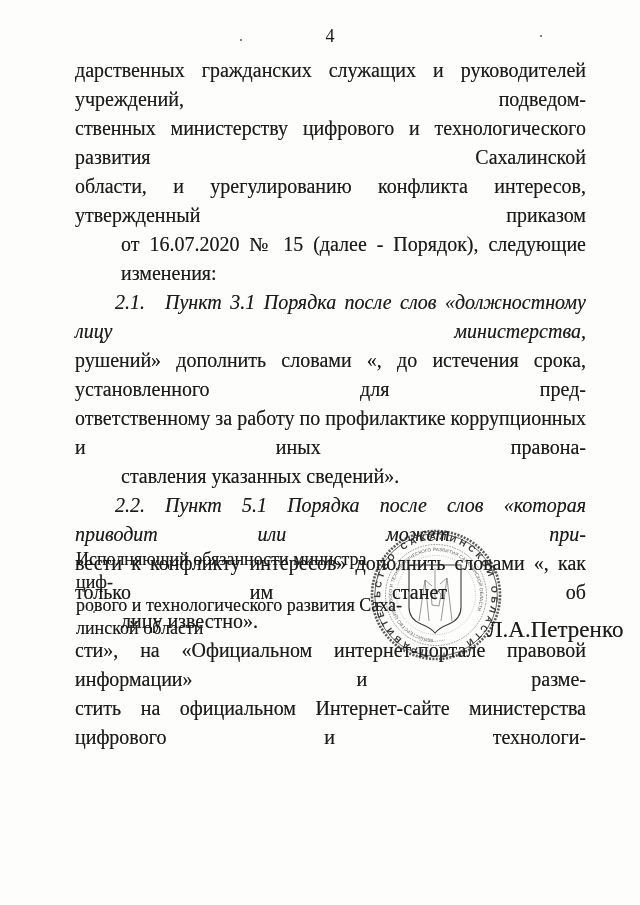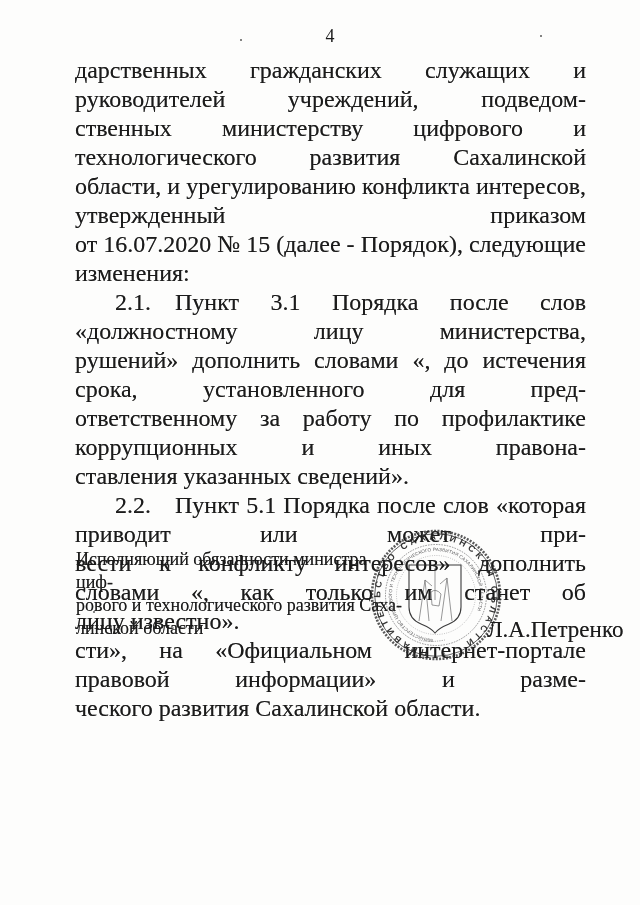--- a/index.html
+++ b/index.html
@@ -10,26 +10,26 @@
     font-family: "Liberation Serif", serif;
     color: #1b1b1b;
     overflow: hidden;
   }
   .page-number {
     position: absolute; top: 26px; left: 75px; width: 510px;
     text-align: center; font-size: 18px;
   }
   .body-text {
     position: absolute; top: 56px; left: 75px; width: 511px;
-    font-size: 24px; line-height: 29px;
+    font-size: 20px; line-height: 29px;
     text-shadow: 0 0 0.4px rgba(20,20,20,.55);
   }
   .line { text-align: justify; text-align-last: justify; white-space: normal; }
-  .line.l { text-align-last: left; }
-  .line.i { text-indent: 40px; }
+  .line.l { text-align-last: left; margin-left: 46px; }
+  .line.i { text-indent: 40px; font-style: italic; }
   .signature-block {
     position: absolute; top: 548px; left: 76px; width: 330px;
     font-size: 18px; line-height: 23px;
     text-shadow: 0 0 0.4px rgba(20,20,20,.55);
   }
   .signature-name {
     position: absolute; top: 617px; left: 487px;
     font-size: 23px; z-index: 3;
     text-shadow: 0 0 0.4px rgba(20,20,20,.55);
   }
@@ -54,21 +54,21 @@
     <div class="line j">области, и урегулированию конфликта интересов, утвержденный приказом</div>
     <div class="line l">от 16.07.2020 № 15 (далее - Порядок), следующие изменения:</div>
     <div class="line j i">2.1. Пункт 3.1 Порядка после слов «должностному лицу министерства,</div>
     <div class="line j">рушений» дополнить словами «, до истечения срока, установленного для пред-</div>
     <div class="line j">ответственному за работу по профилактике коррупционных и иных правона-</div>
     <div class="line l">ставления указанных сведений».</div>
     <div class="line j i">2.2. Пункт 5.1 Порядка после слов «которая приводит или может при-</div>
     <div class="line j">вести к конфликту интересов» дополнить словами «, как только им станет об</div>
     <div class="line l">лицу известно».</div>
     <div class="line j">сти», на «Официальном интернет-портале правовой информации» и разме-</div>
-    <div class="line l">ческого развития Сахалинской области.</div>
+    <div class="line j">стить на официальном Интернет-сайте министерства цифрового и технологи-</div>
   </div>
 
 <div class="signature-block">
     <div class="sig-line">Исполняющий обязанности министра циф-</div>
     <div class="sig-line">рового и технологического развития Саха-</div>
     <div class="sig-line">линской области</div>
   </div>
 
 <div class="signature-name">Л.А.Петренко</div>
 

